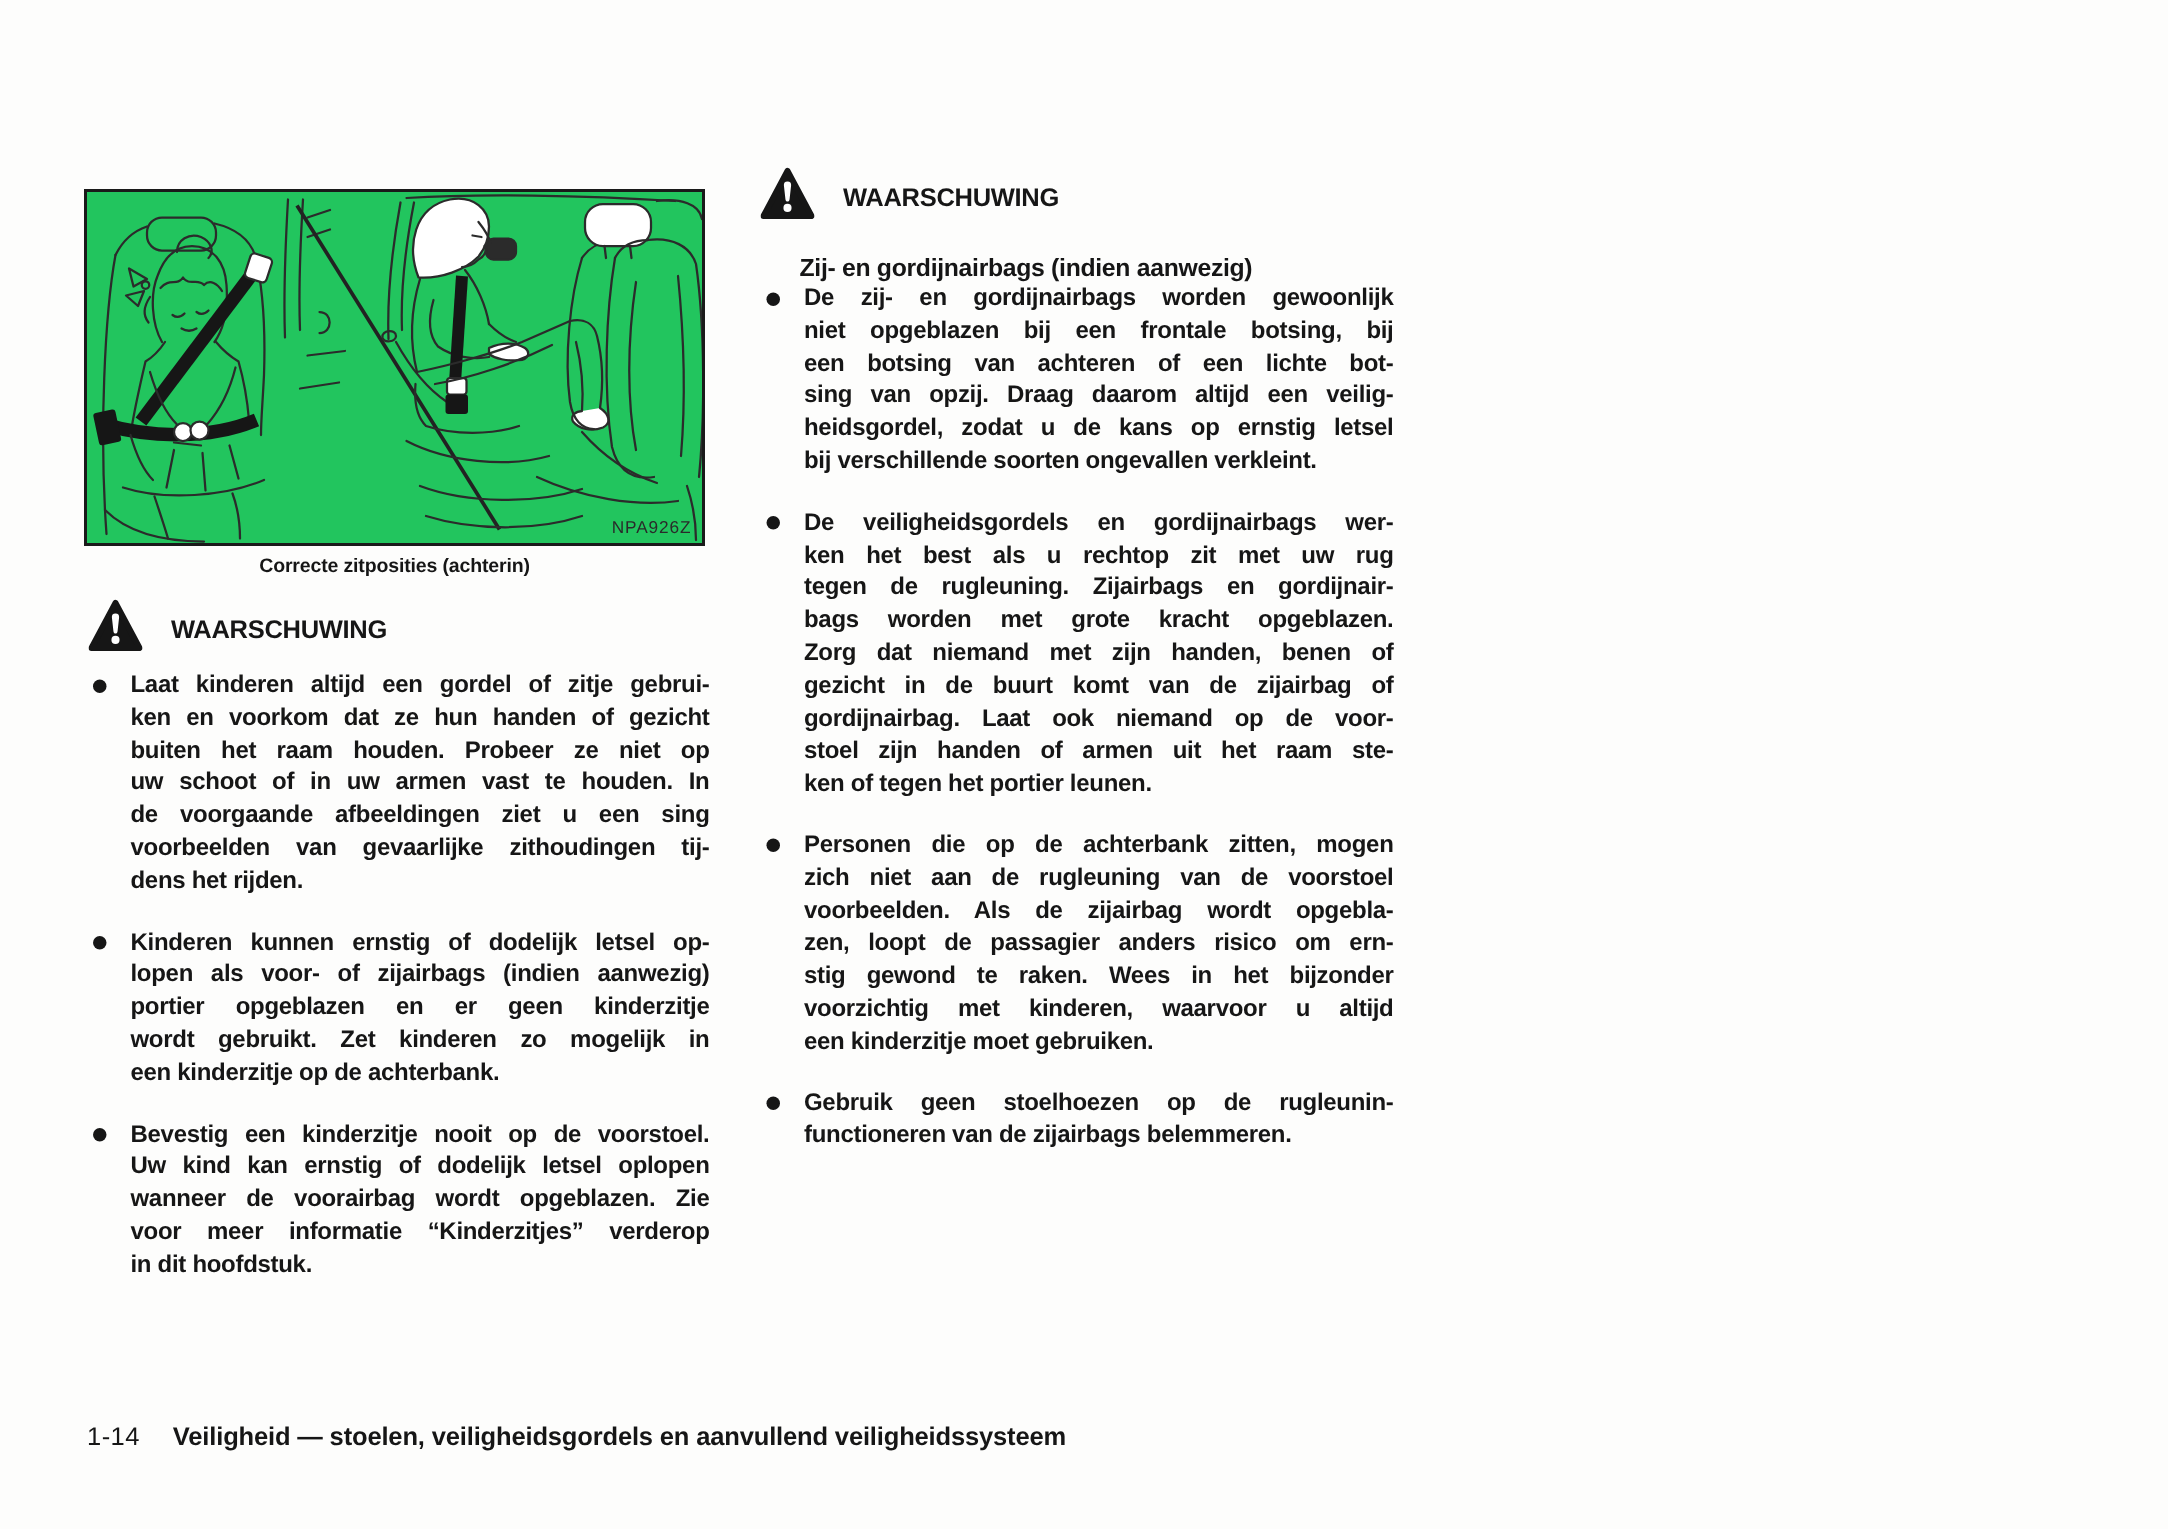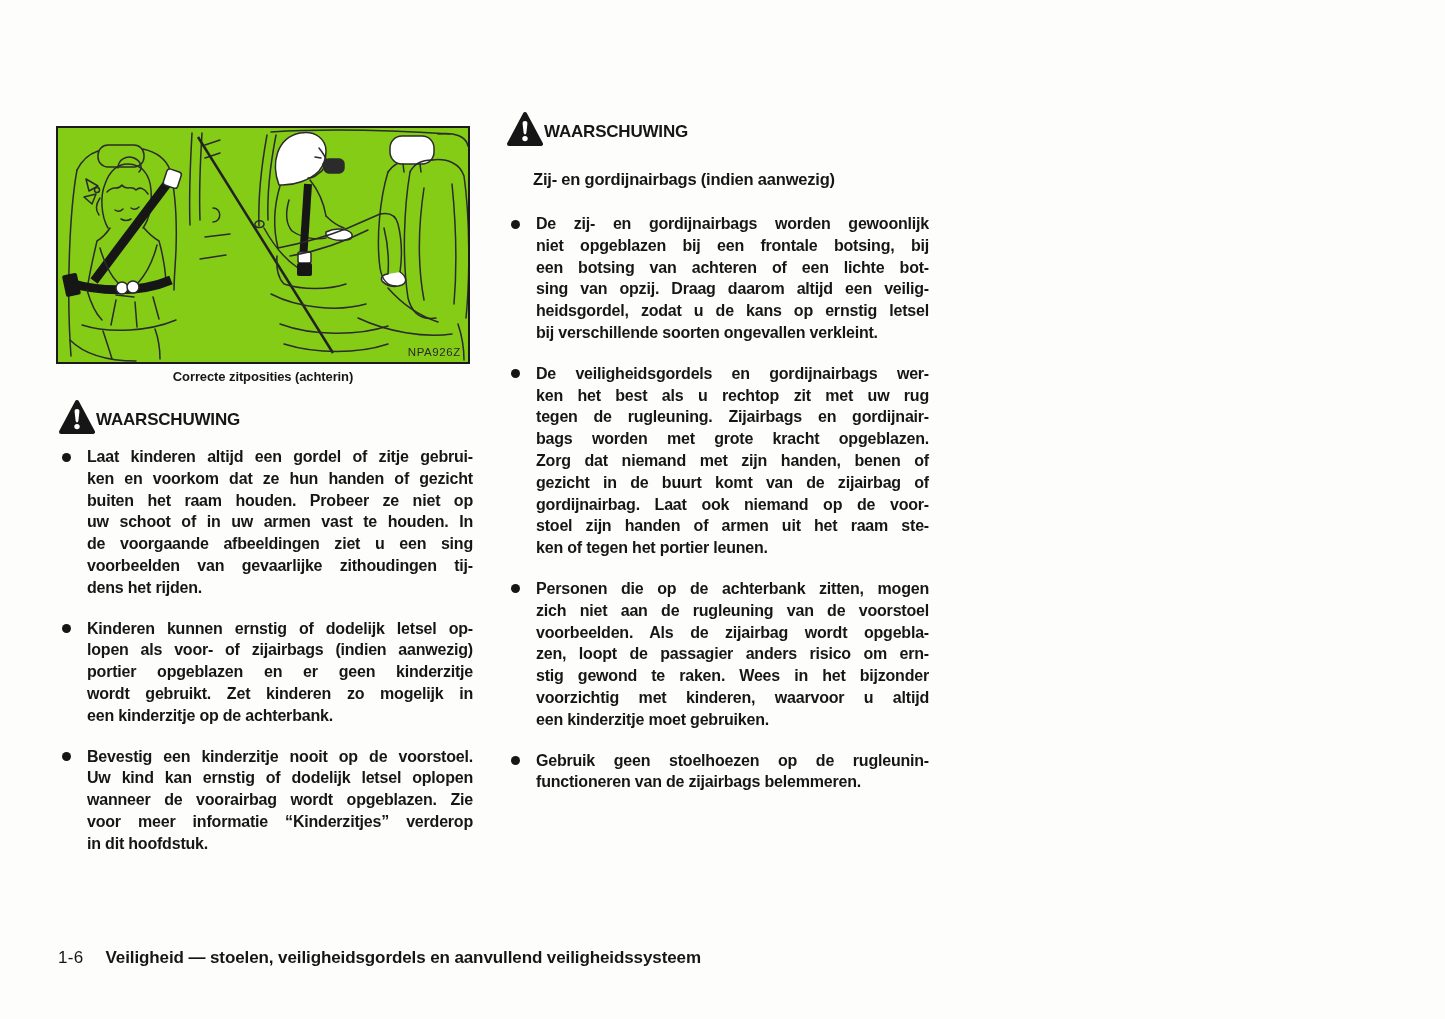--- a/index.html
+++ b/index.html
@@ -1,38 +1,38 @@
 <!DOCTYPE html>
 <html><head>
 <meta charset="utf-8">
 <style>
   html,body{margin:0;padding:0;background:#e8e8e8;}
   .page{position:relative;width:1445px;height:1019px;background:#fdfdfc;
         font-family:"Liberation Sans","DejaVu Sans",sans-serif;color:#161616;overflow:hidden;}
 
   
-  .figure-frame{position:absolute;left:56px;top:126px;width:410px;height:234px;border:2px solid #1a1a1a;background:#84cc16;}
+  .figure-frame{position:absolute;left:56px;top:126px;width:410px;height:234px;border:2px solid #1a1a1a;background:#22c55e;}
   .figure-frame svg{position:absolute;left:0;top:0;width:100%;height:100%;}
   .fig-code{position:absolute;right:7px;bottom:4px;font-size:11.5px;letter-spacing:.6px;color:#2a2a2a;}
   .fig-caption{position:absolute;left:56px;top:369px;width:414px;text-align:center;
                font-size:13px;font-weight:bold;letter-spacing:-0.1px;}
 
   
-  .warn-header{position:absolute;display:flex;align-items:flex-start;gap:1px;}
+  .warn-header{position:absolute;display:flex;align-items:flex-start;gap:19px;}
   .warn-header.pos-left{left:59px;top:399px;}
   .warn-header.pos-right{left:507px;top:111px;}
   .warn-icon{display:block;line-height:0;}
   .warn-title{font-size:17px;font-weight:bold;letter-spacing:-0.2px;padding-top:11px;}
 
   .subtitle{position:absolute;left:505px;top:170px;font-size:16.5px;font-weight:bold;letter-spacing:-0.2px;margin-left:28px;}
 
   
   ul.bullets{list-style:none;margin:0;padding:0;position:absolute;}
   ul.bullets.pos-left{left:56px;top:446px;width:417px;}
-  ul.bullets.pos-right{left:505px;top:213px;width:424px;}
+  ul.bullets.pos-right{left:505px;top:188px;width:424px;}
   ul.bullets li{position:relative;padding-left:31px;margin:0 0 19px 0;}
   .dot{position:absolute;left:6px;top:6.5px;width:9px;height:9px;border-radius:50%;background:#161616;}
   .jline{font-size:16px;line-height:21.8px;font-weight:bold;letter-spacing:-0.2px;
          white-space:nowrap;text-align:justify;text-align-last:justify;text-justify:inter-word;}
   .jline.last{text-align-last:left;}
 
   
   .page-footer{position:absolute;left:58px;top:948px;font-size:17px;white-space:nowrap;}
   .page-num{font-weight:400;margin-right:22px;letter-spacing:.3px;}
   .chapter{font-weight:bold;letter-spacing:-0.1px;margin-top:24px;}
@@ -229,16 +229,16 @@
         <div class="jline last">een kinderzitje moet gebruiken.</div>
       </li>
       <li>
         <span class="dot"></span>
         <div class="jline">Gebruik geen stoelhoezen op de rugleunin-</div>
         <div class="jline last">functioneren van de zijairbags belemmeren.</div>
       </li>
     </ul>
 
   <div class="page-footer">
-    <span class="page-num">1-6</span><span class="chapter">Veiligheid — stoelen, veiligheidsgordels en aanvullend veiligheidssysteem</span>
+    <span class="page-num">1-14</span><span class="chapter">Veiligheid — stoelen, veiligheidsgordels en aanvullend veiligheidssysteem</span>
   </div>
 
 </div>
 
 </body></html>

